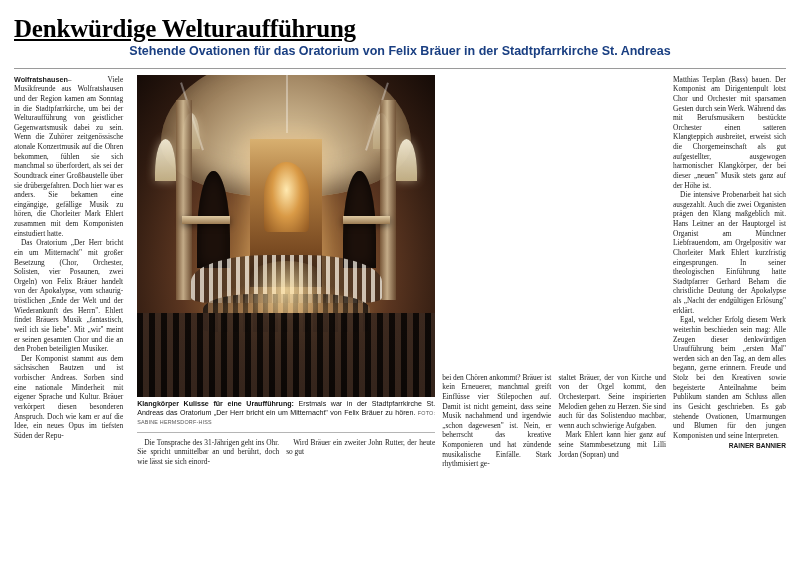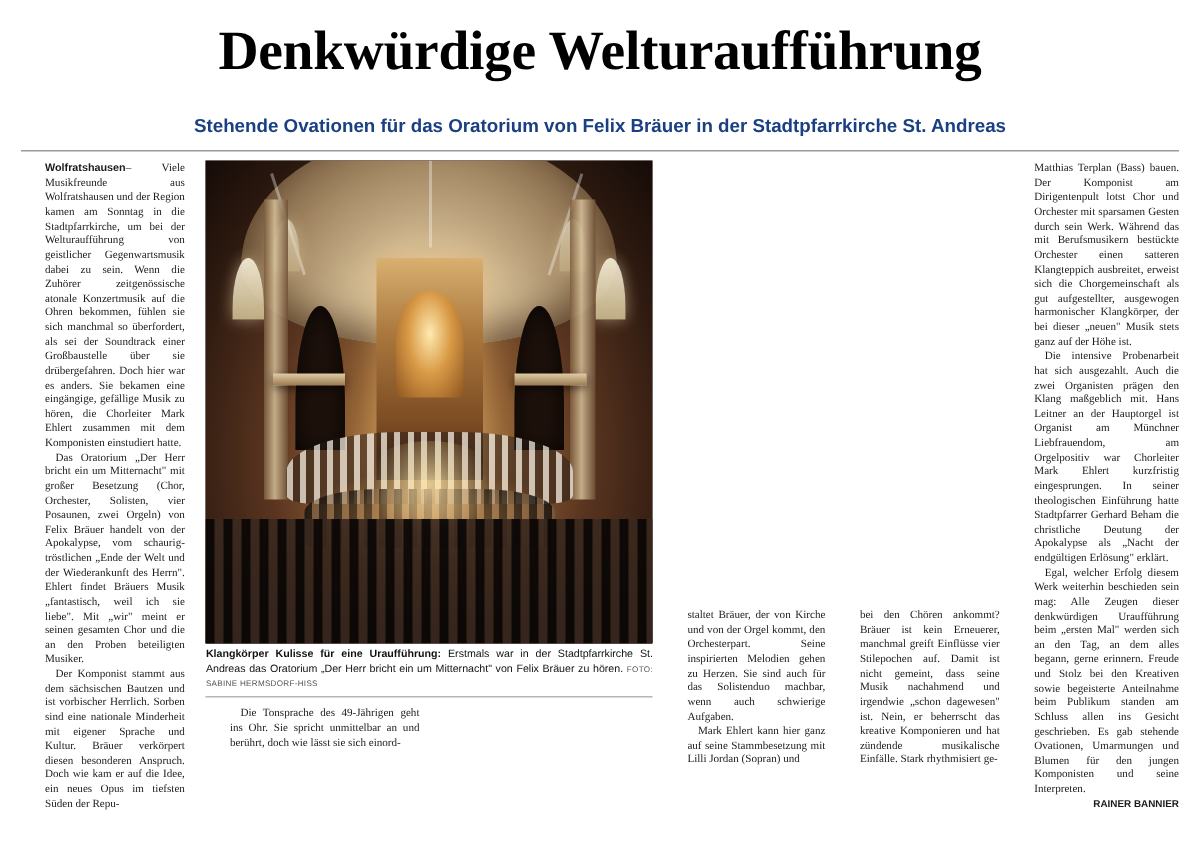--- a/index.html
+++ b/index.html
@@ -16,36 +16,36 @@
   }
   .page {
     position: relative;
     width: 800px;
     height: 565px;
     box-sizing: border-box;
     padding: 10px 14px 8px 14px;
     background: #fff;
   }
   .headline {
-    text-align: center;
     font-family: "Liberation Serif", serif;
     font-weight: bold;
-    font-size: 37px;
+    font-size: 25px;
     letter-spacing: -0.2px;
     margin: 6px 0 0 0;
     line-height: 1.05;
     color: #000;
+    text-decoration: underline;
   }
   .subhead {
     text-align: center;
     font-family: "Liberation Sans", sans-serif;
     font-weight: bold;
     font-size: 12.5px;
     color: #1a3f82;
-    margin: 22px 0 9px 0;
+    margin: 2px 0 9px 0;
     line-height: 1.15;
   }
   .rule {
     border: 0;
     border-top: 1px solid #9a9a9a;
     margin: 0 0 6px 0;
   }
   .cols {
     position: relative;
     display: flex;
@@ -53,21 +53,20 @@
     height: 470px;
   }
   .col {
     width: 150px;
     box-sizing: border-box;
     font-size: 7.4px;
     line-height: 1.3;
     text-align: justify;
     color: #1a1a1a;
     padding-right: 7px;
-    margin-left: 16px;
   }
   .col.c1 { width: 152px; border-right: 0; }
   .col.c4 { width: 152px; }
   .col.c5 { width: 152px; padding-right: 0; }
   .col p {
     margin: 0 0 0 0;
     text-indent: 7px;
   }
   .col p.noindent { text-indent: 0; }
   .lead {
@@ -213,21 +212,21 @@
   <div class="subhead">Stehende Ovationen für das Oratorium von Felix Bräuer in der Stadtpfarrkirche St. Andreas</div>
   <hr class="rule">
 
   <div class="cols">
 
     <div class="col c1">
       <p class="noindent">
         <span class="lead">Wolfratshausen</span><span>– Viele Musikfreunde aus Wolfratshausen und der Region kamen am Sonntag in die Stadtpfarrkirche, um bei der Welturaufführung von geistlicher Gegenwartsmusik dabei zu sein. Wenn die Zuhörer zeitgenössische atonale Konzertmusik auf die Ohren bekommen, fühlen sie sich manchmal so überfordert, als sei der Soundtrack einer Großbaustelle über sie drübergefahren. Doch hier war es anders. Sie bekamen eine eingängige, gefällige Musik zu hören, die Chorleiter Mark Ehlert zusammen mit dem Komponisten einstudiert hatte.</span>
       </p>
       <p>Das Oratorium „Der Herr bricht ein um Mitternacht" mit großer Besetzung (Chor, Orchester, Solisten, vier Posaunen, zwei Orgeln) von Felix Bräuer handelt von der Apokalypse, vom schaurig-tröstlichen „Ende der Welt und der Wiederankunft des Herrn". Ehlert findet Bräuers Musik „fantastisch, weil ich sie liebe". Mit „wir" meint er seinen gesamten Chor und die an den Proben beteiligten Musiker.</p>
-      <p>Der Komponist stammt aus dem sächsischen Bautzen und ist vorbischer Herrlich. Sorben sind eine nationale Minderheit mit eigener Sprache und Kultur. Bräuer verkörpert diesen besonderen Anspruch. Doch wie kam er auf die Idee, ein neues Opus im tiefsten Süden der Repu-</p>
+      <p>Der Komponist stammt aus dem sächsischen Bautzen und ist vorbischer Andreas. Sorben sind eine nationale Minderheit mit eigener Sprache und Kultur. Bräuer verkörpert diesen besonderen Anspruch. Doch wie kam er auf die Idee, ein neues Opus im tiefsten Süden der Repu-</p>
     </div>
 
     <div class="middle">
       <div class="photo-wrap">
         <div class="photo">
           <div class="ph-bg"></div>
 
           <div class="vault"></div>
           <div class="vault-rib" style="left:18%; top:2%; width:1.5px; height:22%; transform:rotate(-18deg);"></div>
           <div class="vault-rib" style="left:50%; top:0%; width:1.5px; height:18%;"></div>
@@ -260,34 +259,35 @@
 
       <div class="caption">
         <b>Klangkörper Kulisse für eine Uraufführung:</b><span> Erstmals war in der Stadtpfarrkirche St. Andreas das Oratorium „Der Herr bricht ein um Mitternacht" von Felix Bräuer zu hören.</span>
         <span class="credit">FOTO: SABINE HERMSDORF-HISS</span>
       </div>
 
       <hr class="cap-rule">
 
       <div class="below-cols">
         <div class="col">
-          <p>Die Tonsprache des 49-Jährigen geht ins Ohr. Sie spricht unmittelbar an und berührt, doch wie lässt sie sich einord-</p>
+          <p>Die Tonsprache des 31-Jährigen geht ins Ohr. Sie spricht unmittelbar an und berührt, doch wie lässt sie sich einord-</p>
         </div>
         <div class="col">
+          <p>Wird Bräuer ein zweiter John Rutter, der heute so gut</p>
         </div>
       </div>
+    </div>
+
+    <div class="col c4" style="align-self:flex-end; height:172px;">
+      <p class="noindent">bei den Chören ankommt? Bräuer ist kein Erneuerer, manchmal greift Einflüsse vier Stilepochen auf. Damit ist nicht gemeint, dass seine Musik nachahmend und irgendwie „schon dagewesen" ist. Nein, er beherrscht das kreative Komponieren und hat zündende musikalische Einfälle. Stark rhythmisiert ge-</p>
     </div>
 
     <div class="col c5" style="align-self:flex-end; height:172px; width:150px; padding-right:7px;">
       <p class="noindent">staltet Bräuer, der von Kirche und von der Orgel kommt, den Orchesterpart. Seine inspirierten Melodien gehen zu Herzen. Sie sind auch für das Solistenduo machbar, wenn auch schwierige Aufgaben.</p>
       <p>Mark Ehlert kann hier ganz auf seine Stammbesetzung mit Lilli Jordan (Sopran) und</p>
-    </div>
-
-    <div class="col c4" style="align-self:flex-end; height:172px;">
-      <p class="noindent">bei den Chören ankommt? Bräuer ist kein Erneuerer, manchmal greift Einflüsse vier Stilepochen auf. Damit ist nicht gemeint, dass seine Musik nachahmend und irgendwie „schon dagewesen" ist. Nein, er beherrscht das kreative Komponieren und hat zündende musikalische Einfälle. Stark rhythmisiert ge-</p>
     </div>
 
     <div class="col c5" style="width:150px; padding-right:0;">
       <p class="noindent">Matthias Terplan (Bass) bauen. Der Komponist am Dirigentenpult lotst Chor und Orchester mit sparsamen Gesten durch sein Werk. Während das mit Berufsmusikern bestückte Orchester einen satteren Klangteppich ausbreitet, erweist sich die Chorgemeinschaft als gut aufgestellter, ausgewogen harmonischer Klangkörper, der bei dieser „neuen" Musik stets ganz auf der Höhe ist.</p>
       <p>Die intensive Probenarbeit hat sich ausgezahlt. Auch die zwei Organisten prägen den Klang maßgeblich mit. Hans Leitner an der Hauptorgel ist Organist am Münchner Liebfrauendom, am Orgelpositiv war Chorleiter Mark Ehlert kurzfristig eingesprungen. In seiner theologischen Einführung hatte Stadtpfarrer Gerhard Beham die christliche Deutung der Apokalypse als „Nacht der endgültigen Erlösung" erklärt.</p>
       <p>Egal, welcher Erfolg diesem Werk weiterhin beschieden sein mag: Alle Zeugen dieser denkwürdigen Uraufführung beim „ersten Mal" werden sich an den Tag, an dem alles begann, gerne erinnern. Freude und Stolz bei den Kreativen sowie begeisterte Anteilnahme beim Publikum standen am Schluss allen ins Gesicht geschrieben. Es gab stehende Ovationen, Umarmungen und Blumen für den jungen Komponisten und seine Interpreten.</p>
       <span class="sign">RAINER BANNIER</span>
     </div>
 
   </div>

